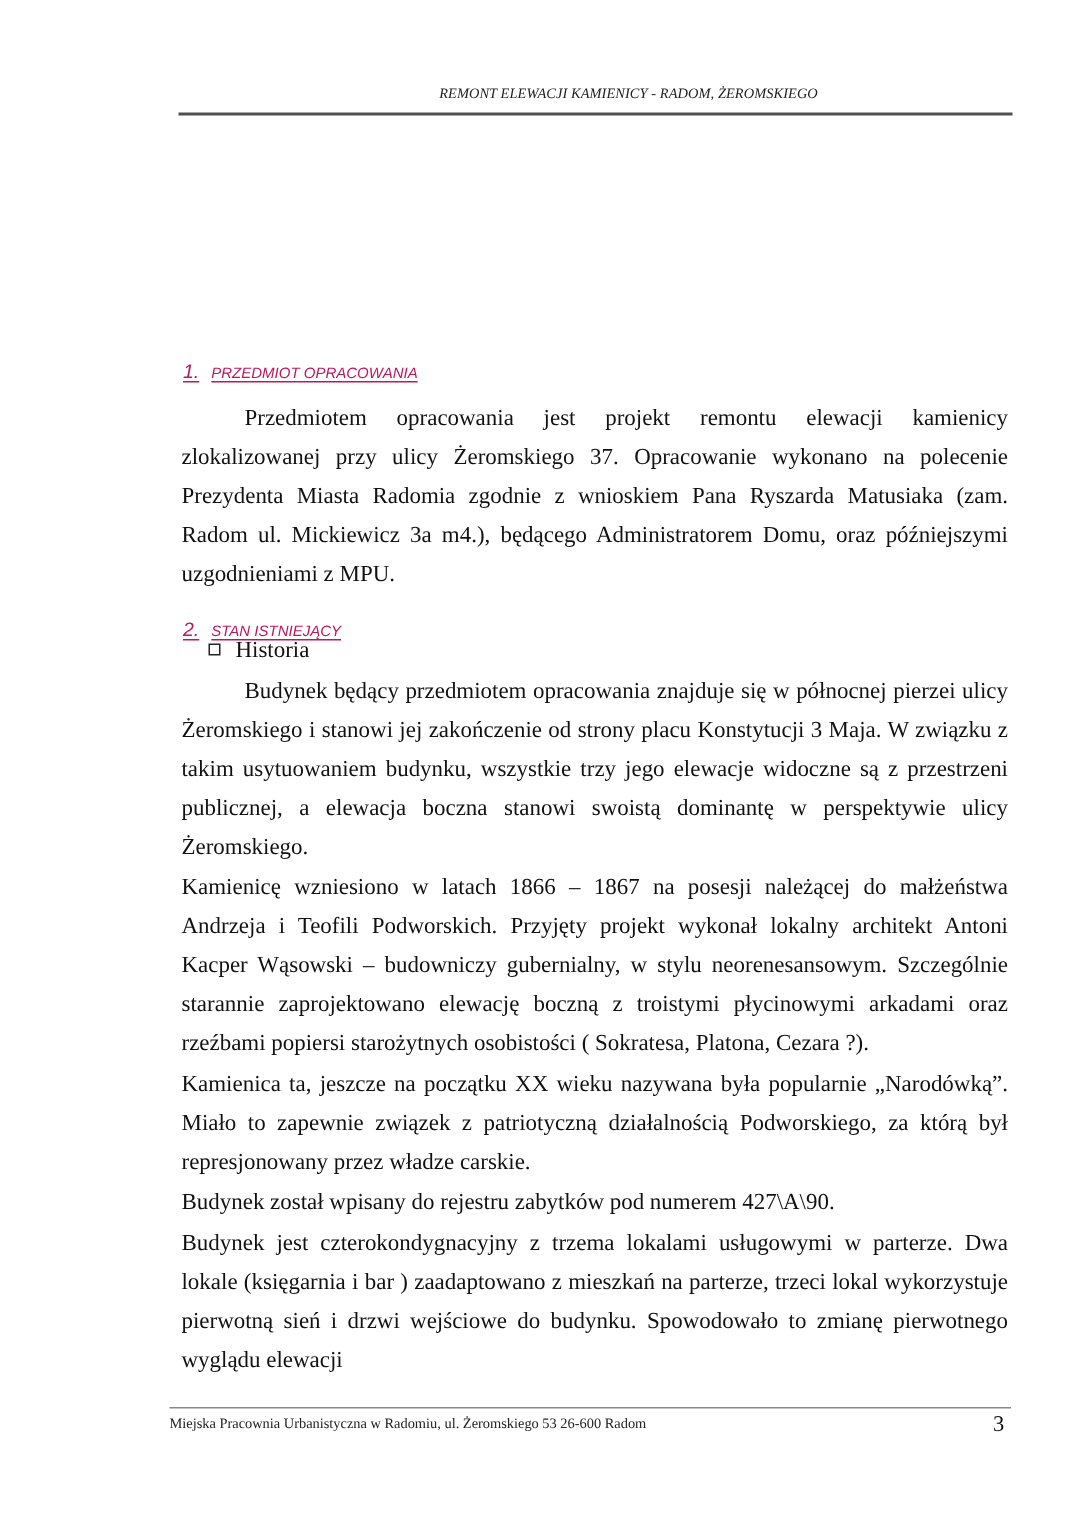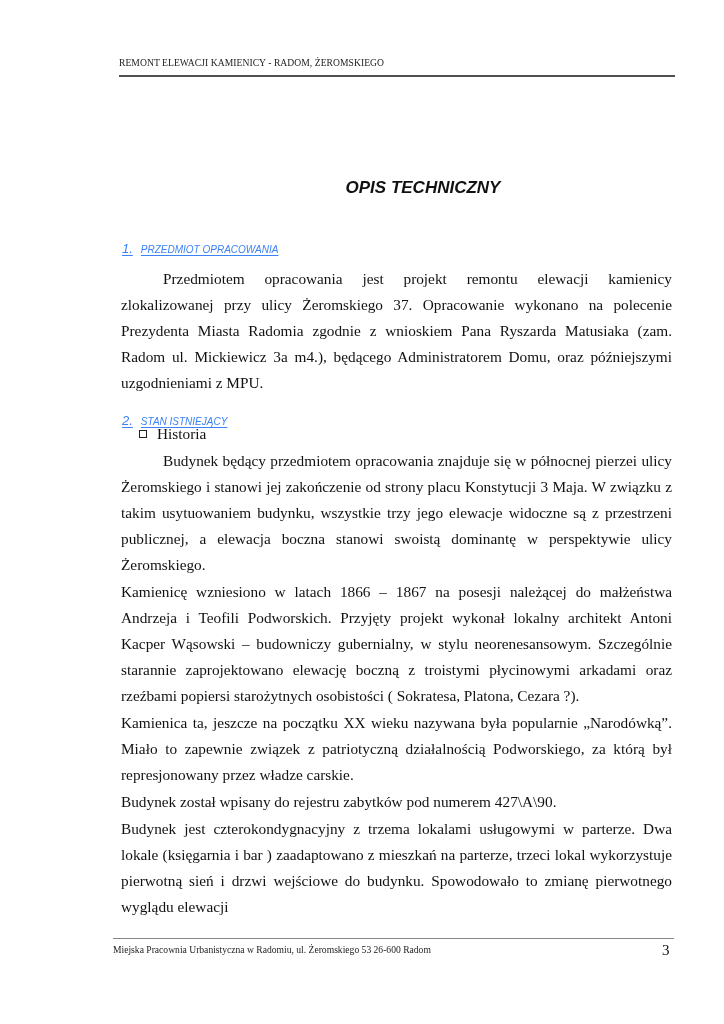--- a/index.html
+++ b/index.html
@@ -1,29 +1,29 @@
 <!DOCTYPE html>
 <html><head>
 <meta charset="utf-8">
 <style>
   html, body { margin: 0; padding: 0; background: #ffffff; }
   body { width: 724px; height: 1024px; position: relative; overflow: hidden; color: #111; }
   .page { position: absolute; left: 0; top: 0; width: 724px; height: 1024px; background: #fff; }
   .hdr-text {
     position: absolute; left: 119px; width: 600px; top: 57px;
-    font-family: "Liberation Serif", serif; font-size: 9.6px; letter-spacing: 0.05px; color: #222;
+    text-align: center; font-family: "Liberation Serif", serif; font-size: 9.6px; letter-spacing: 0.05px; color: #222; font-style: italic;
   }
   .hdr-rule { position: absolute; left: 119px; top: 75px; width: 556px; height: 2px; background: #505050; }
   .title {
     position: absolute; left: 122px; width: 602px; top: 178px;
     text-align: center; font-family: "Liberation Sans", sans-serif; font-weight: bold; font-style: italic; font-size: 17px; color: #111;
   }
   .sec-head {
     position: absolute; left: 122px; font-family: "Liberation Sans", sans-serif; font-style: italic;
-    text-decoration: underline; text-underline-offset: 2px; color: #3b82f6; white-space: nowrap;
+    text-decoration: underline; text-underline-offset: 2px; color: #be185d; white-space: nowrap;
   }
   .sec-head .num { font-size: 13px; }
   .sec-head .lbl { font-size: 10px; margin-left: 8px; }
   .body-text {
     position: absolute; left: 120px; width: 553px;
     font-family: "Liberation Serif", serif; font-size: 15.3px; line-height: 26px; color: #111;
     text-align: justify;
   }
   .body-text p { margin: 1px; }
   .indent { text-indent: 42px; }
@@ -42,21 +42,20 @@
   }
 </style>
 </head>
 <body>
 
 <div class="page">
 
   <div class="hdr-text">REMONT ELEWACJI KAMIENICY - RADOM,  ŻEROMSKIEGO</div>
   <div class="hdr-rule"></div>
 
-  <div class="title">OPIS TECHNICZNY</div>
 
   <div class="sec-head" style="top:239px;">
     <span class="num">1.</span><span class="lbl">PRZEDMIOT OPRACOWANIA</span>
   </div>
 
   <div class="body-text" style="top:265px;">
     <p class="indent">Przedmiotem opracowania jest projekt remontu elewacji  kamienicy zlokalizowanej przy ulicy Żeromskiego 37. Opracowanie wykonano na polecenie Prezydenta Miasta Radomia zgodnie z wnioskiem Pana Ryszarda Matusiaka (zam. Radom ul. Mickiewicz 3a m4.), będącego  Administratorem Domu, oraz późniejszymi uzgodnieniami z MPU.</p>
   </div>
 
   <div class="sec-head" style="top:411px;">

